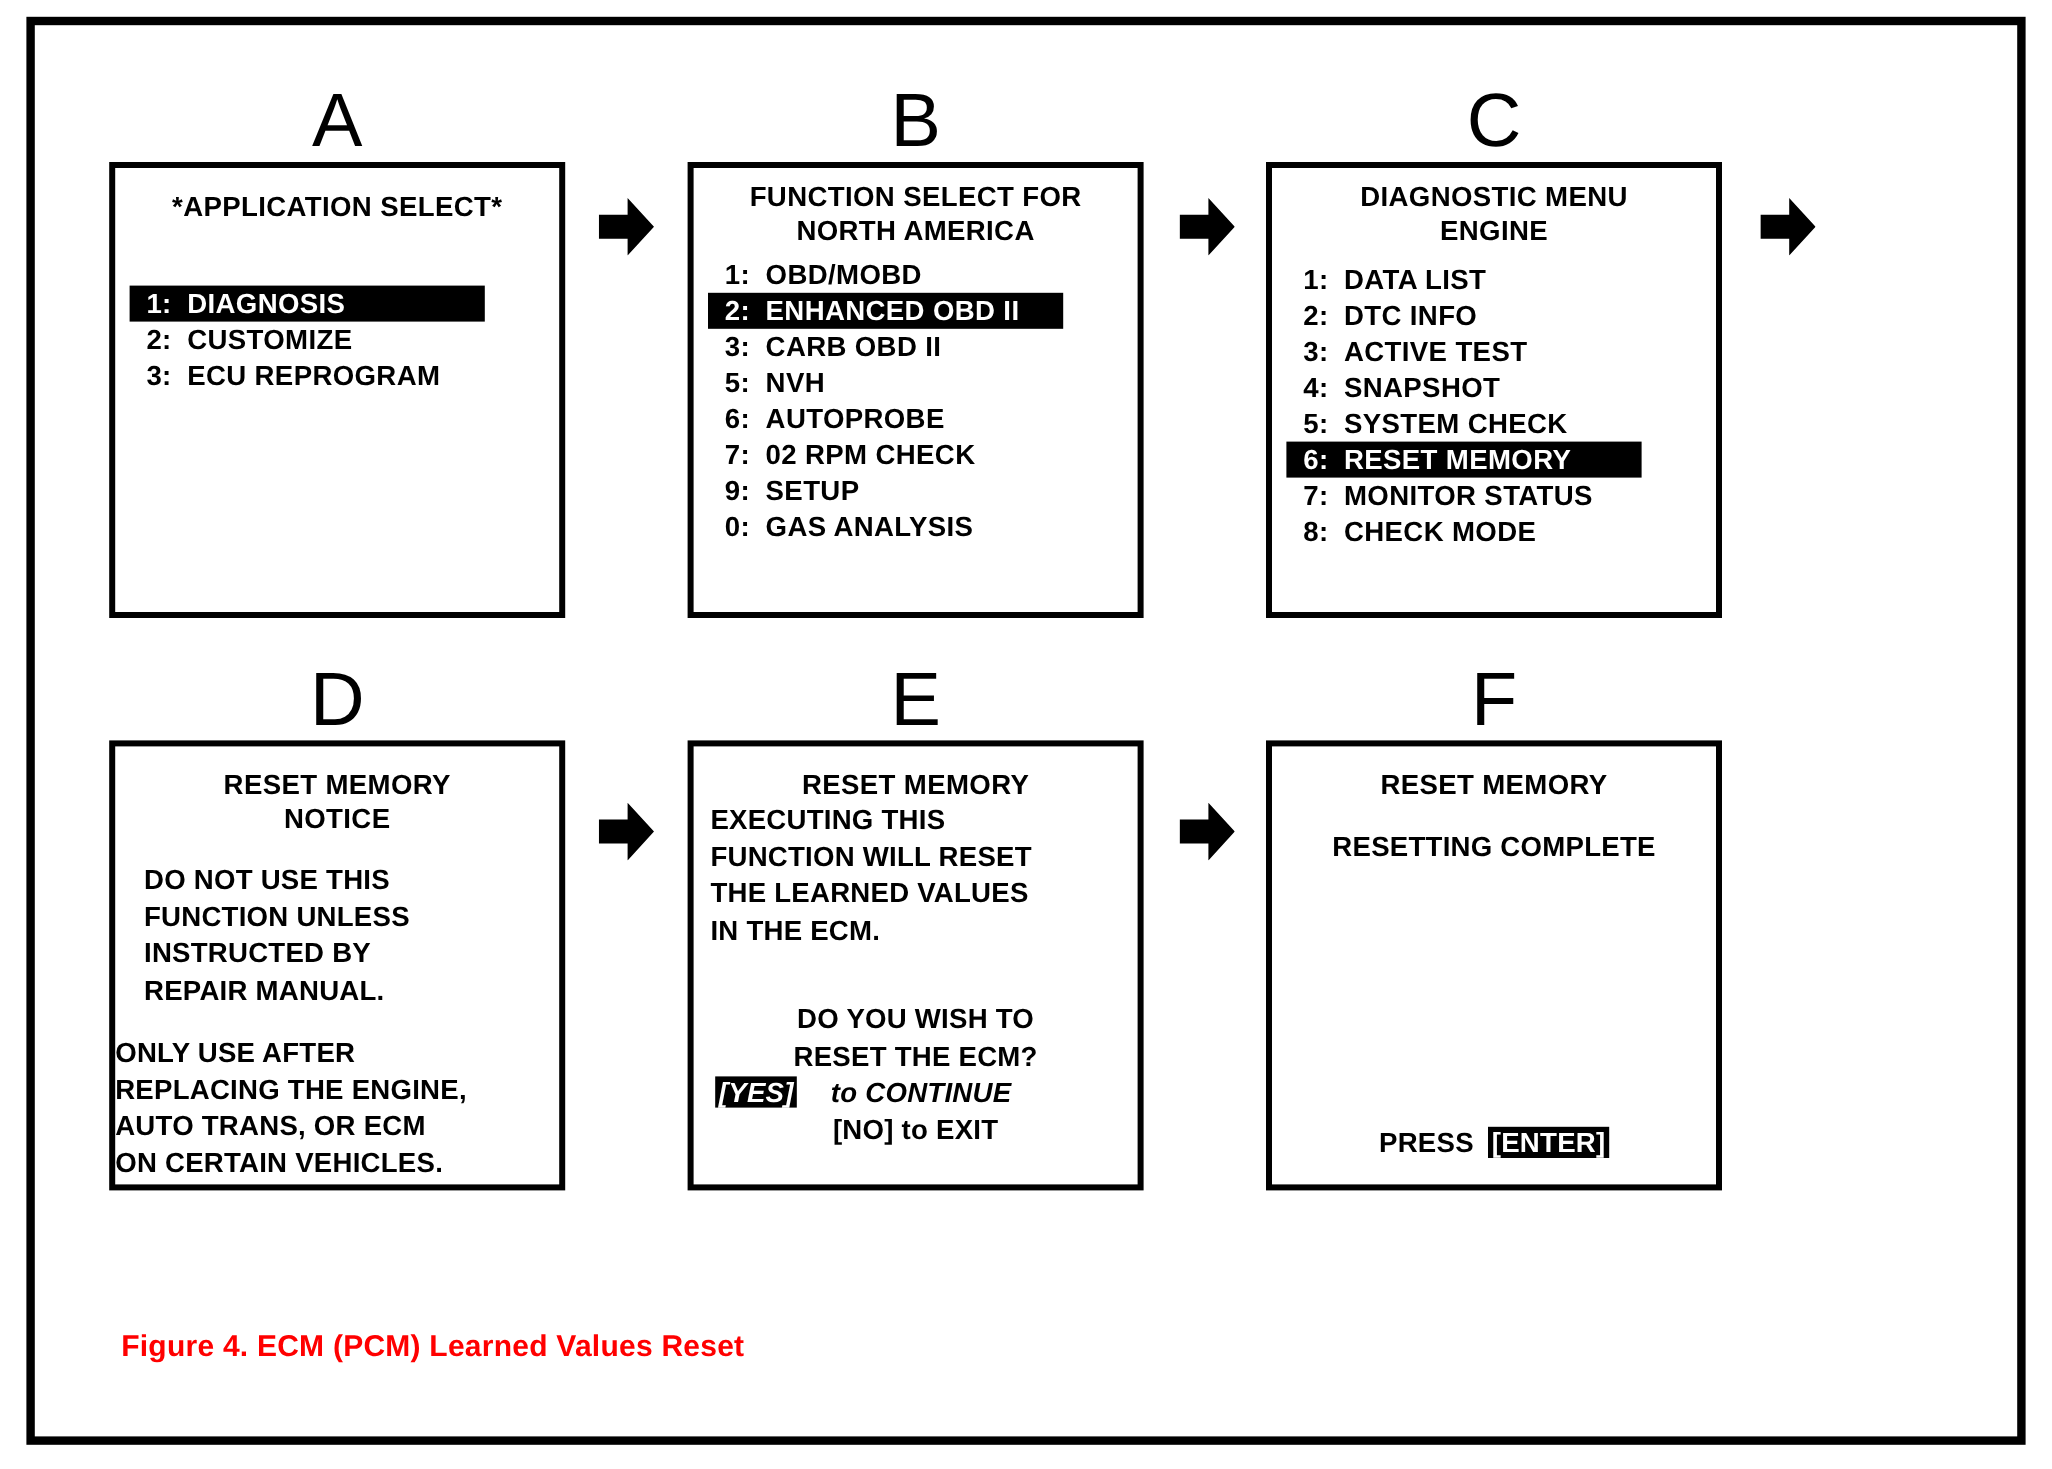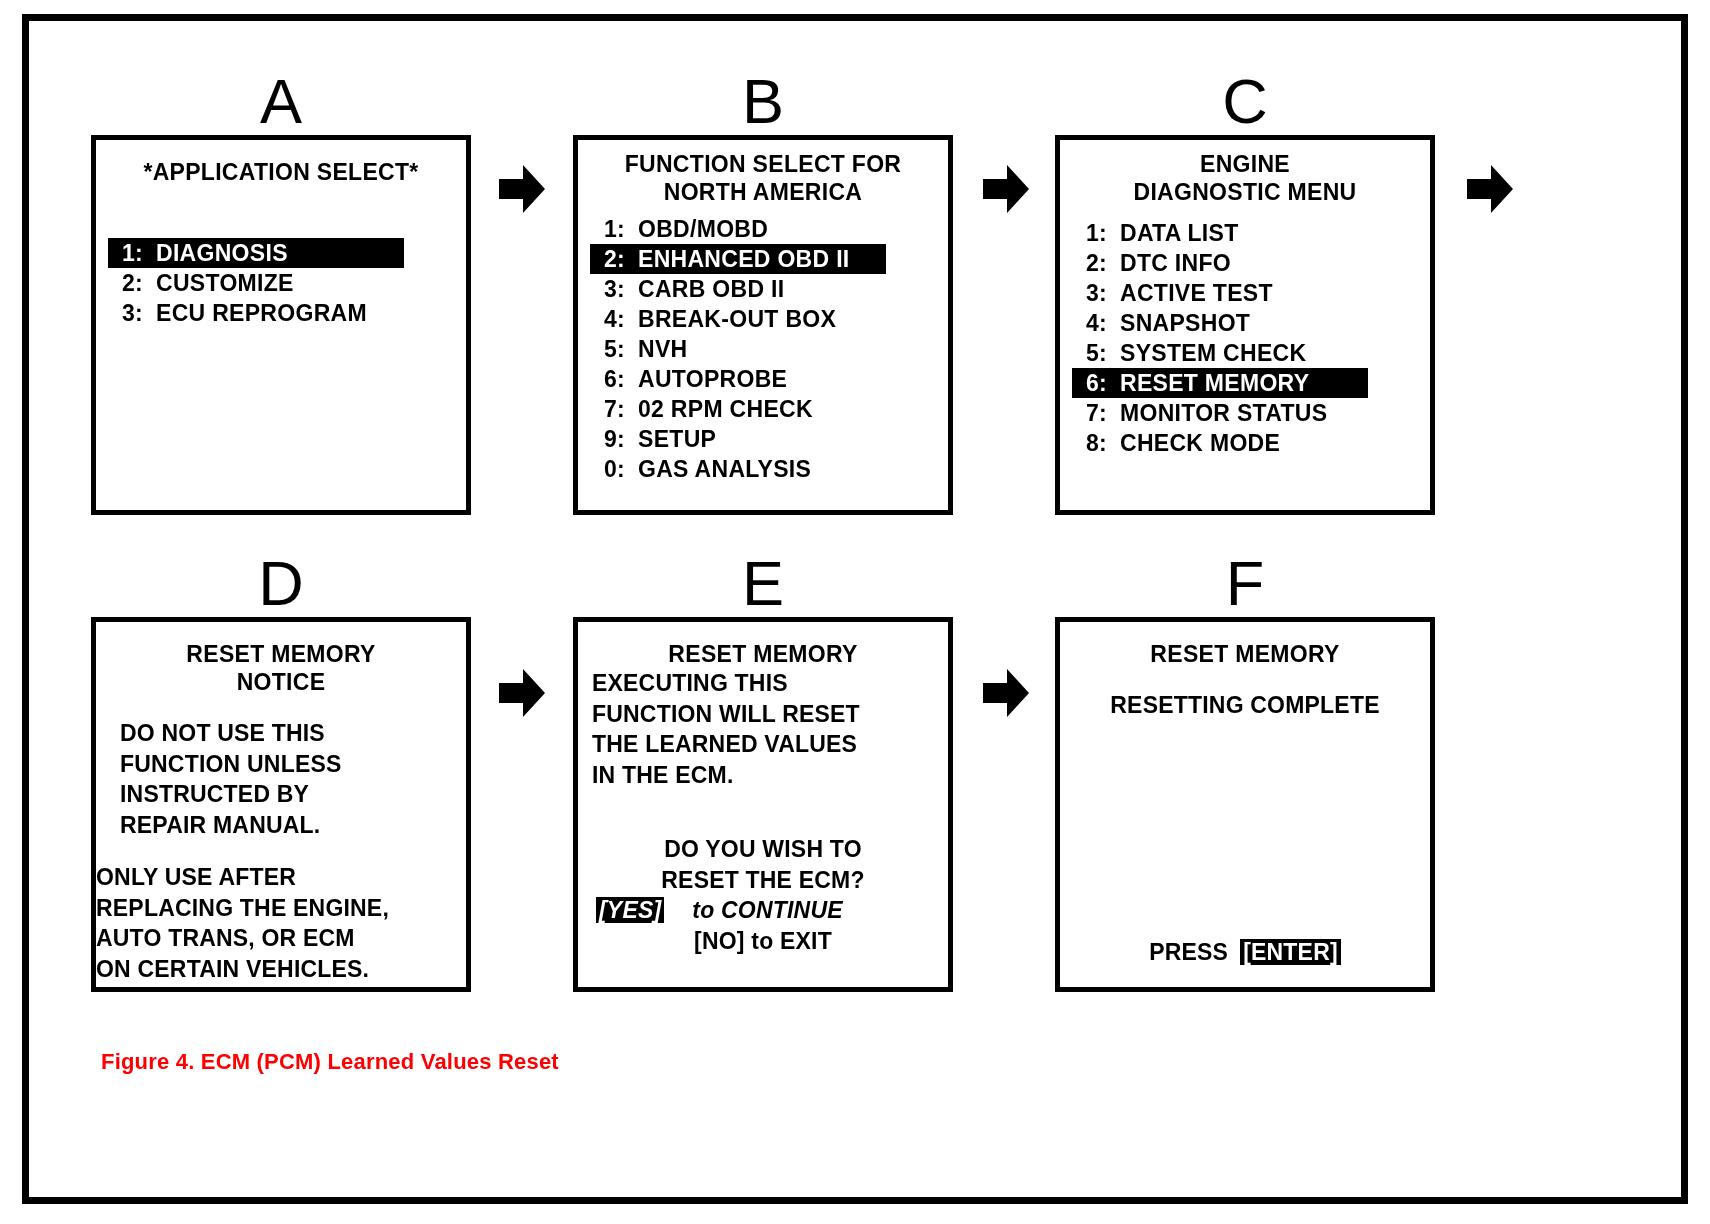--- a/index.html
+++ b/index.html
@@ -109,22 +109,22 @@
     position: absolute;
     width: 46px;
     height: 48px;
   }
   .arrow svg { display: block; width: 100%; height: 100%; }
 
   
   .caption {
     position: absolute;
     left: 72px;
-    top: 1028px;
-    font-size: 22px;
+    top: 1087px;
+    font-size: 25px;
     font-weight: bold;
     letter-spacing: 0.2px;
   }
 </style>
 </head>
 <body>
 
 <div class="page-frame">
   <div class="grid">
 
@@ -148,41 +148,40 @@
 
     <div class="cell" style="left:544px; top:48px;">
       <div class="cell-label">B</div>
       <div class="screen tall">
         <div class="scr-title">FUNCTION SELECT FOR</div>
         <div class="scr-title">NORTH AMERICA</div>
         <div class="menu" style="margin-top:8px;">
           <div class="menu-row"><span class="num">1:</span><span>OBD/MOBD</span></div>
           <div class="menu-row sel"><span class="num">2:</span><span>ENHANCED OBD II</span></div>
           <div class="menu-row"><span class="num">3:</span><span>CARB OBD II</span></div>
-          <div class="menu-row"><span class="num">4:</span><span>BREAK-OUT BOX</span></div>
           <div class="menu-row"><span class="num">5:</span><span>NVH</span></div>
           <div class="menu-row"><span class="num">6:</span><span>AUTOPROBE</span></div>
           <div class="menu-row"><span class="num">7:</span><span>02 RPM CHECK</span></div>
           <div class="menu-row"><span class="num">9:</span><span>SETUP</span></div>
           <div class="menu-row"><span class="num">0:</span><span>GAS ANALYSIS</span></div>
         </div>
       </div>
     </div>
 
     <div class="arrow" style="left:954px; top:144px;">
       <svg viewBox="0 0 46 48" xmlns="http://www.w3.org/2000/svg">
           <polygon points="0,14 24,14 24,0 46,24 24,48 24,34 0,34" fill="#000000"></polygon>
         </svg>
     </div>
 
     <div class="cell" style="left:1026px; top:48px;">
       <div class="cell-label">C</div>
       <div class="screen tall">
+        <div class="scr-title">DIAGNOSTIC MENU</div>
         <div class="scr-title">ENGINE</div>
-        <div class="scr-title">DIAGNOSTIC MENU</div>
         <div class="menu" style="margin-top:12px;">
           <div class="menu-row"><span class="num">1:</span><span>DATA LIST</span></div>
           <div class="menu-row"><span class="num">2:</span><span>DTC INFO</span></div>
           <div class="menu-row"><span class="num">3:</span><span>ACTIVE TEST</span></div>
           <div class="menu-row"><span class="num">4:</span><span>SNAPSHOT</span></div>
           <div class="menu-row"><span class="num">5:</span><span>SYSTEM CHECK</span></div>
           <div class="menu-row sel"><span class="num">6:</span><span>RESET MEMORY</span></div>
           <div class="menu-row"><span class="num">7:</span><span>MONITOR STATUS</span></div>
           <div class="menu-row"><span class="num">8:</span><span>CHECK MODE</span></div>
         </div>

